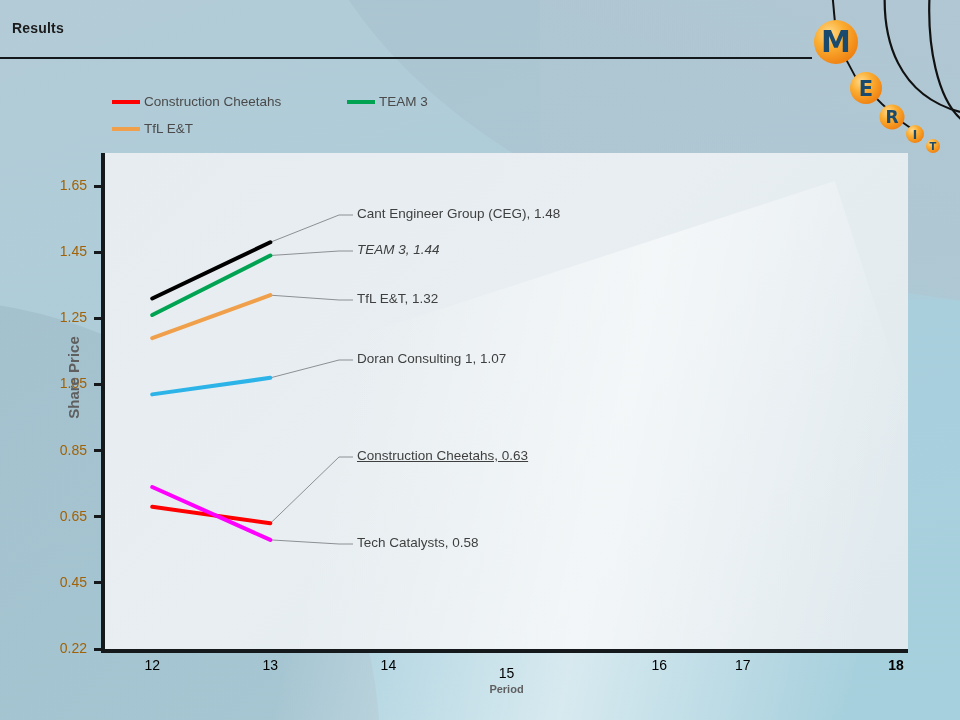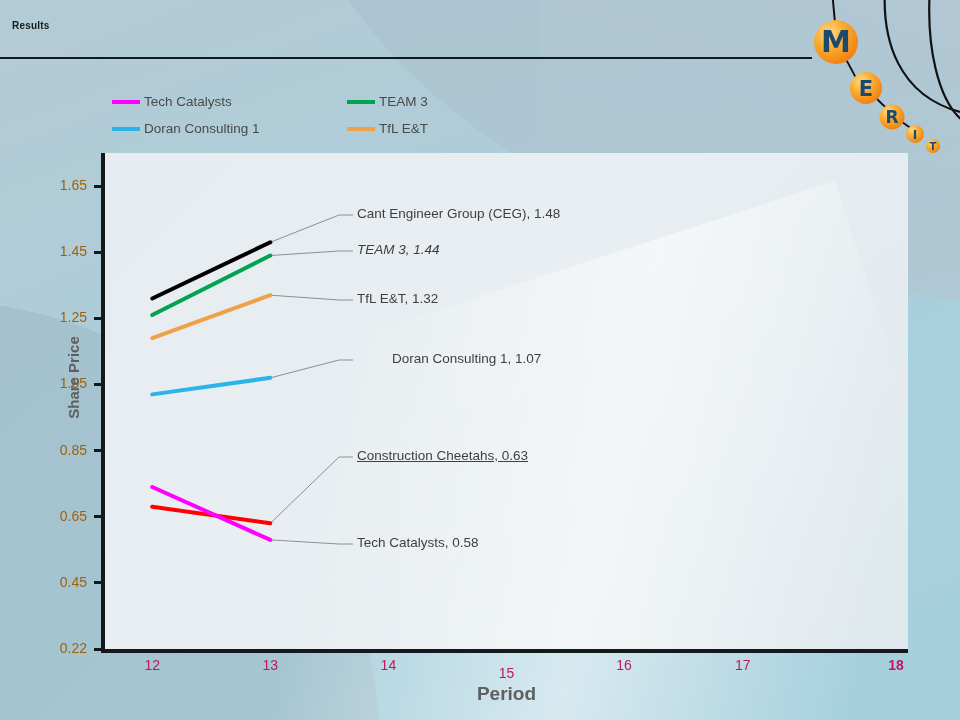--- a/index.html
+++ b/index.html
@@ -22,21 +22,21 @@
     background:linear-gradient(135deg,#9cb9c6 0%,#a6c3cf 70%);
     opacity:.75;
   }
   .bg-fade-right{
     position:absolute;right:0;top:0;width:420px;height:300px;
     background:linear-gradient(200deg,rgba(178,200,212,.85),rgba(178,200,212,0));
   }
   
   .header{position:absolute;left:0;top:0;width:960px;height:62px;}
   .results-tag{
-    position:absolute;left:12px;top:20px;font-size:10px;font-weight:bold;color:#1b1b1b;
+    position:absolute;left:12px;top:20px;font-size:14px;font-weight:bold;color:#1b1b1b;
     letter-spacing:.2px;
   }
   .slide-title{
     position:absolute;left:0;top:8px;width:810px;text-align:center;
     font-size:30px;color:#0f0f0f;font-family:"DejaVu Sans",sans-serif;font-weight:400;
     letter-spacing:-.3px;
   }
   .title-rule{
     position:absolute;left:0;top:57px;width:812px;height:2px;background:#12181c;
   }
@@ -59,24 +59,24 @@
   }
   .plot-bg-sheen{
     position:absolute;left:-40px;top:150px;width:900px;height:700px;
     background:linear-gradient(120deg,rgba(255,255,255,0) 30%,rgba(255,255,255,.55) 55%,rgba(255,255,255,0) 80%);
     transform:rotate(-18deg);
   }
   .axis-y{position:absolute;left:-4px;top:0;width:4px;height:496px;background:#15191c;}
   .axis-x{position:absolute;left:-4px;top:496px;width:807px;height:4px;background:#15191c;}
   .ytick{position:absolute;left:-11px;width:8px;height:3px;background:#15191c;}
   .ytick-label{position:absolute;font-size:14px;color:#a16207;text-align:right;width:60px;}
-  .xtick-label{position:absolute;top:504px;font-size:14px;color:#be185d;text-align:center;width:40px;}
+  .xtick-label{position:absolute;top:504px;font-size:14px;color:#000000;text-align:center;width:40px;}
   .axis-title-x{
     position:absolute;left:0;top:530px;width:803px;text-align:center;
-    font-size:19px;font-weight:bold;color:#5f5f5f;
+    font-size:11px;font-weight:bold;color:#5f5f5f;
   }
   .axis-title-y{
     position:absolute;left:-92px;top:216px;width:120px;text-align:center;
     font-size:15px;font-weight:bold;color:#5f5f5f;
     transform:rotate(-90deg);transform-origin:center center;
   }
   .dlabel{
     position:absolute;font-size:13.5px;color:#3f3f3f;white-space:nowrap;
   }
   svg.series{position:absolute;left:0;top:0;width:803px;height:496px;overflow:visible;}
@@ -116,34 +116,30 @@
     <text x="102" y="123" text-anchor="middle" font-family="DejaVu Sans, sans-serif" font-size="17" font-weight="bold" fill="#1a4b6e">R</text>
     <circle cx="125" cy="134" r="9" fill="url(#bead)"></circle>
     <text x="125" y="139" text-anchor="middle" font-family="DejaVu Sans, sans-serif" font-size="12" font-weight="bold" fill="#1a4b6e">I</text>
     <circle cx="143" cy="146" r="7" fill="url(#bead)"></circle>
     <text x="143" y="150" text-anchor="middle" font-family="DejaVu Sans, sans-serif" font-size="10" font-weight="bold" fill="#1a4b6e">T</text>
   </svg>
 </div>
 
 <div class="legend">
   <div class="legend-row">
-    <div class="legend-item c2">
-      <span class="legend-swatch" style="background:#ff00ff"></span>
-      <span class="legend-label">Tech Catalysts</span>
+    <div class="legend-item c1">
+      <span class="legend-swatch" style="background:#ff0000"></span>
+      <span class="legend-label">Construction Cheetahs</span>
     </div>
     <div class="legend-item c3">
       <span class="legend-swatch" style="background:#00a352"></span>
       <span class="legend-label">TEAM 3</span>
     </div>
   </div>
   <div class="legend-row">
-    <div class="legend-item c2">
-      <span class="legend-swatch" style="background:#2cb3e8"></span>
-      <span class="legend-label">Doran Consulting 1</span>
-    </div>
     <div class="legend-item c3">
       <span class="legend-swatch" style="background:#f0a04b"></span>
       <span class="legend-label">TfL E&amp;T</span>
     </div>
   </div>
 </div>
 
 <div class="plot-wrap">
   <div class="plot-bg">
     <div class="plot-bg-sheen"></div>
@@ -169,21 +165,21 @@
       <div class="ytick-label" style="top: 90.2px; left: -78px;">1.45</div>
       <div class="ytick" style="top: 31.5667px;"></div>
       <div class="ytick-label" style="top: 24.0667px; left: -78px;">1.65</div>
     </div>
 
   <div id="xticks">
       <div class="xtick-label" style="left: 27.2353px;">12</div>
       <div class="xtick-label" style="left: 145.324px;">13</div>
       <div class="xtick-label" style="left: 263.412px;">14</div>
       <div class="xtick-label" style="left: 381.5px; margin-top: 8px;">15</div>
-      <div class="xtick-label" style="left: 499px;">16</div>
+      <div class="xtick-label" style="left: 522px; text-align: right;">16</div>
       <div class="xtick-label" style="left: 617.676px;">17</div>
       <div class="xtick-label" style="left: 771px; font-weight: bold;">18</div>
     </div>
 
   <svg class="series" id="series-svg">
       <path d="M 165.32352941176475 370.34666666666664 L 234 304 L 248 304" stroke="#8c9095" stroke-width="1" fill="none"></path>
       <path d="M 165.32352941176475 386.88 L 234 391 L 248 391" stroke="#8c9095" stroke-width="1" fill="none"></path>
       <path d="M 165.32352941176475 102.50666666666666 L 234 98 L 248 98" stroke="#8c9095" stroke-width="1" fill="none"></path>
       <path d="M 165.32352941176475 89.28000000000003 L 234 62 L 248 62" stroke="#8c9095" stroke-width="1" fill="none"></path>
       <path d="M 165.32352941176475 224.8533333333333 L 234 207 L 248 207" stroke="#8c9095" stroke-width="1" fill="none"></path>
@@ -194,19 +190,19 @@
       <polyline points="47.23529411764711,145.49333333333334 165.32352941176475,89.28000000000003" stroke="#000000" stroke-width="4" fill="none" stroke-linecap="round"></polyline>
       <polyline points="47.23529411764711,241.38666666666668 165.32352941176475,224.8533333333333" stroke="#2cb3e8" stroke-width="4" fill="none" stroke-linecap="round"></polyline>
       <polyline points="47.23529411764711,185.17333333333335 165.32352941176475,142.18666666666667" stroke="#f0a04b" stroke-width="4" fill="none" stroke-linecap="round"></polyline>
     </svg>
 
   <div id="dlabels">
       <div class="dlabel" style="left: 252px; top: 295px; text-decoration: underline;">Construction Cheetahs, 0.63</div>
       <div class="dlabel" style="left: 252px; top: 382px;">Tech Catalysts, 0.58</div>
       <div class="dlabel" style="left: 252px; top: 89px; font-style: italic;">TEAM 3, 1.44</div>
       <div class="dlabel" style="left: 252px; top: 53px;">Cant Engineer Group (CEG), 1.48</div>
-      <div class="dlabel" style="left: 252px; top: 198px; margin-left: 35px;">Doran Consulting 1, 1.07</div>
+      <div class="dlabel" style="left: 252px; top: 198px;">Doran Consulting 1, 1.07</div>
       <div class="dlabel" style="left: 252px; top: 138px;">TfL E&amp;T, 1.32</div>
     </div>
 
   <div class="axis-title-x">Period</div>
   <div class="axis-title-y">Share Price</div>
 </div>
 
 </body></html>

